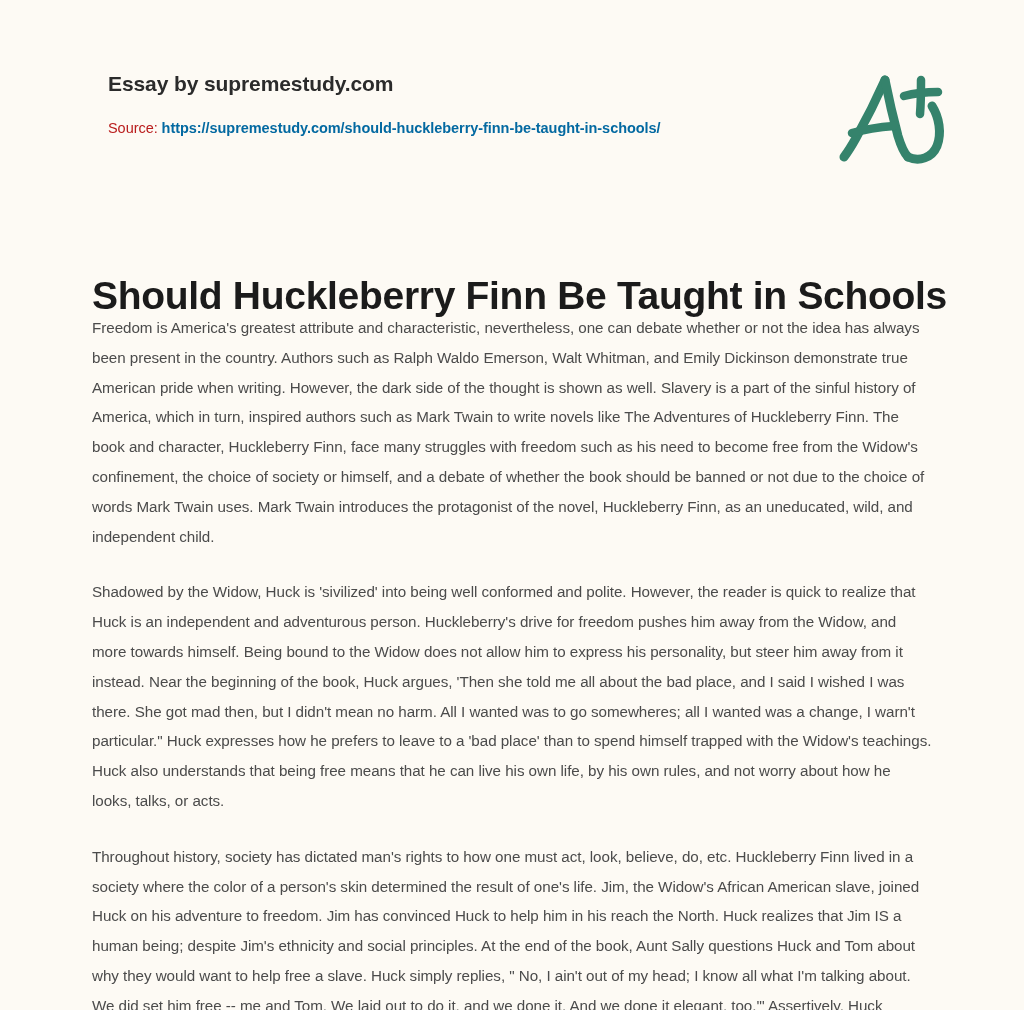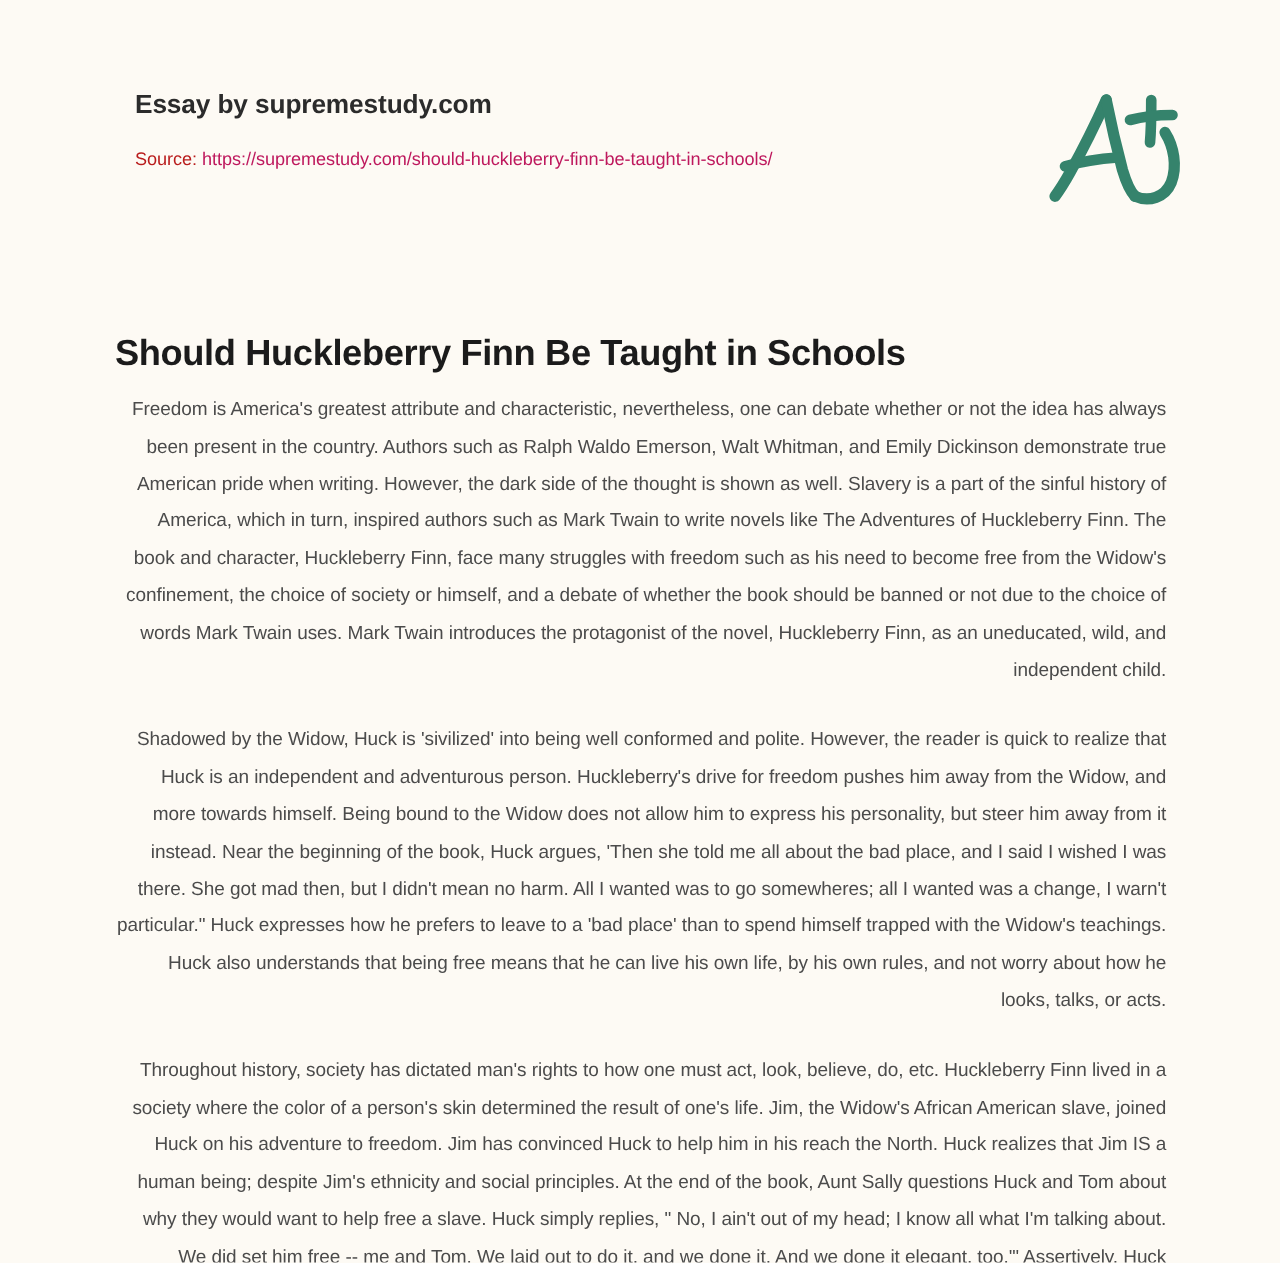--- a/index.html
+++ b/index.html
@@ -51,22 +51,23 @@
     color: #8d8d8d;
     white-space: nowrap;
     letter-spacing: -0.05px;
   }
 
   .sourceline .source-label {
     color: #b91c1c;
   }
 
   .sourceline .source-url {
-    color: #be185d;
+    color: #0369a1;
     text-decoration: none;
+    font-weight: bold;
   }
 
   .logo {
     position: absolute;
     left: 806px;
     top: 58px;
     width: 150px;
     height: 112px;
   }
   .logo svg {
@@ -74,41 +75,41 @@
     width: 150px;
     height: 112px;
   }
 
   
   .doc-title {
     position: absolute;
     left: 92px;
     top: 248px;
     width: 860px;
-    font-size: 29px;
+    font-size: 39px;
     font-weight: bold;
     color: #1b1b1b;
     letter-spacing: -0.3px;
     line-height: 1.15;
   }
 
   
   .body-copy {
     position: absolute;
     left: 92px;
     top: 313px;
     width: 841px;
   }
 
   .body-copy p {
     margin: 0 0 26px 0;
     font-size: 15.2px;
     line-height: 29.8px;
     color: #4b4b4b;
-    text-align: right;
+    text-align: left;
     letter-spacing: -0.05px;
   }
 
   .body-copy p:last-child {
     margin-bottom: 0;
   }
 </style>
 </head>
 <body>
 

